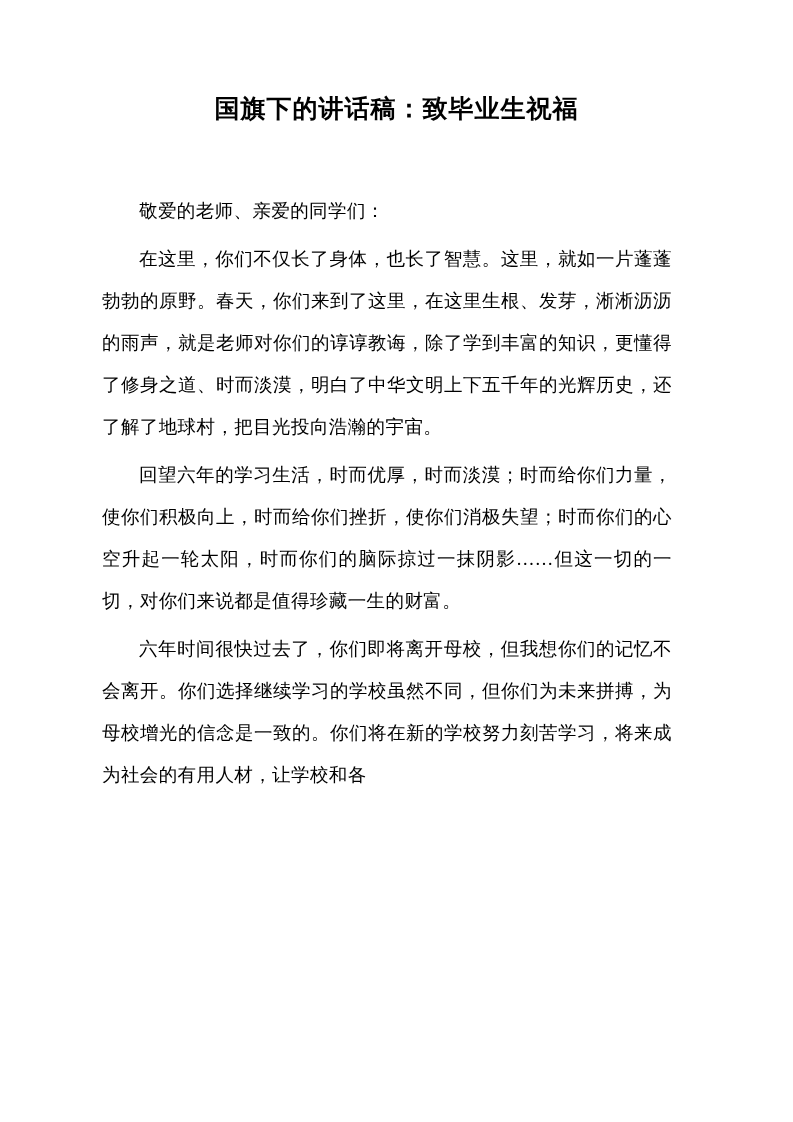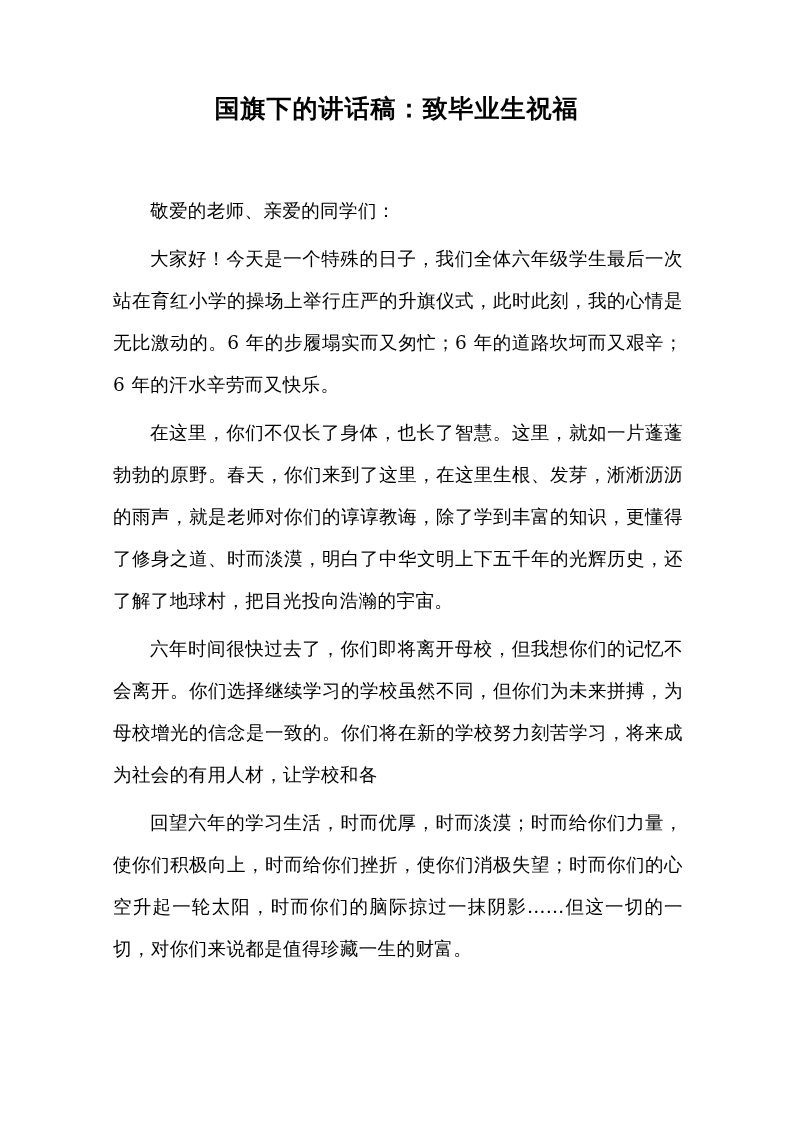--- a/index.html
+++ b/index.html
@@ -29,42 +29,42 @@
     right: 0;
     top: 92px;
     text-align: center;
     font-size: 25px;
     font-weight: bold;
     letter-spacing: 1px;
     font-family: "DejaVu Sans", "Liberation Sans", sans-serif;
   }
   .body-block {
     position: absolute;
-    left: 113px;
+    left: 102px;
     top: 190px;
     width: 570px;
+    font-family: Liberation Serif, serif;
   }
   .para {
     margin: 0 0 6px 0;
     font-size: 18.5px;
     line-height: 42px;
     text-indent: 2em;
     text-align: justify;
     text-justify: inter-ideograph;
     letter-spacing: 0.4px;
   }
 </style>
 </head>
 <body>
 
 <div class="page">
 
   <h1 class="doc-title">国旗下的讲话稿：致毕业生祝福</h1>
 
   <div class="body-block">
     <p class="para">敬爱的老师、亲爱的同学们：</p>
-    <p class="para">大家好！今天是一个特殊的日子，我们全体六年级学生最后一次站在育红小学的操场上举行庄严的升旗仪式，此时此刻，我的心情是无比激动的。6 年的步履塌实而又匆忙；6 年的道路坎坷而又艰辛；6 年的汗水辛劳而又快乐。</p>
     <p class="para">在这里，你们不仅长了身体，也长了智慧。这里，就如一片蓬蓬勃勃的原野。春天，你们来到了这里，在这里生根、发芽，淅淅沥沥的雨声，就是老师对你们的谆谆教诲，除了学到丰富的知识，更懂得了修身之道、时而淡漠，明白了中华文明上下五千年的光辉历史，还了解了地球村，把目光投向浩瀚的宇宙。</p>
+    <p class="para">回望六年的学习生活，时而优厚，时而淡漠；时而给你们力量，使你们积极向上，时而给你们挫折，使你们消极失望；时而你们的心空升起一轮太阳，时而你们的脑际掠过一抹阴影……但这一切的一切，对你们来说都是值得珍藏一生的财富。</p>
     <p class="para">六年时间很快过去了，你们即将离开母校，但我想你们的记忆不会离开。你们选择继续学习的学校虽然不同，但你们为未来拼搏，为母校增光的信念是一致的。你们将在新的学校努力刻苦学习，将来成为社会的有用人材，让学校和各</p>
-    <p class="para">回望六年的学习生活，时而优厚，时而淡漠；时而给你们力量，使你们积极向上，时而给你们挫折，使你们消极失望；时而你们的心空升起一轮太阳，时而你们的脑际掠过一抹阴影……但这一切的一切，对你们来说都是值得珍藏一生的财富。</p>
   </div>
 
 </div>
 
 </body></html>

